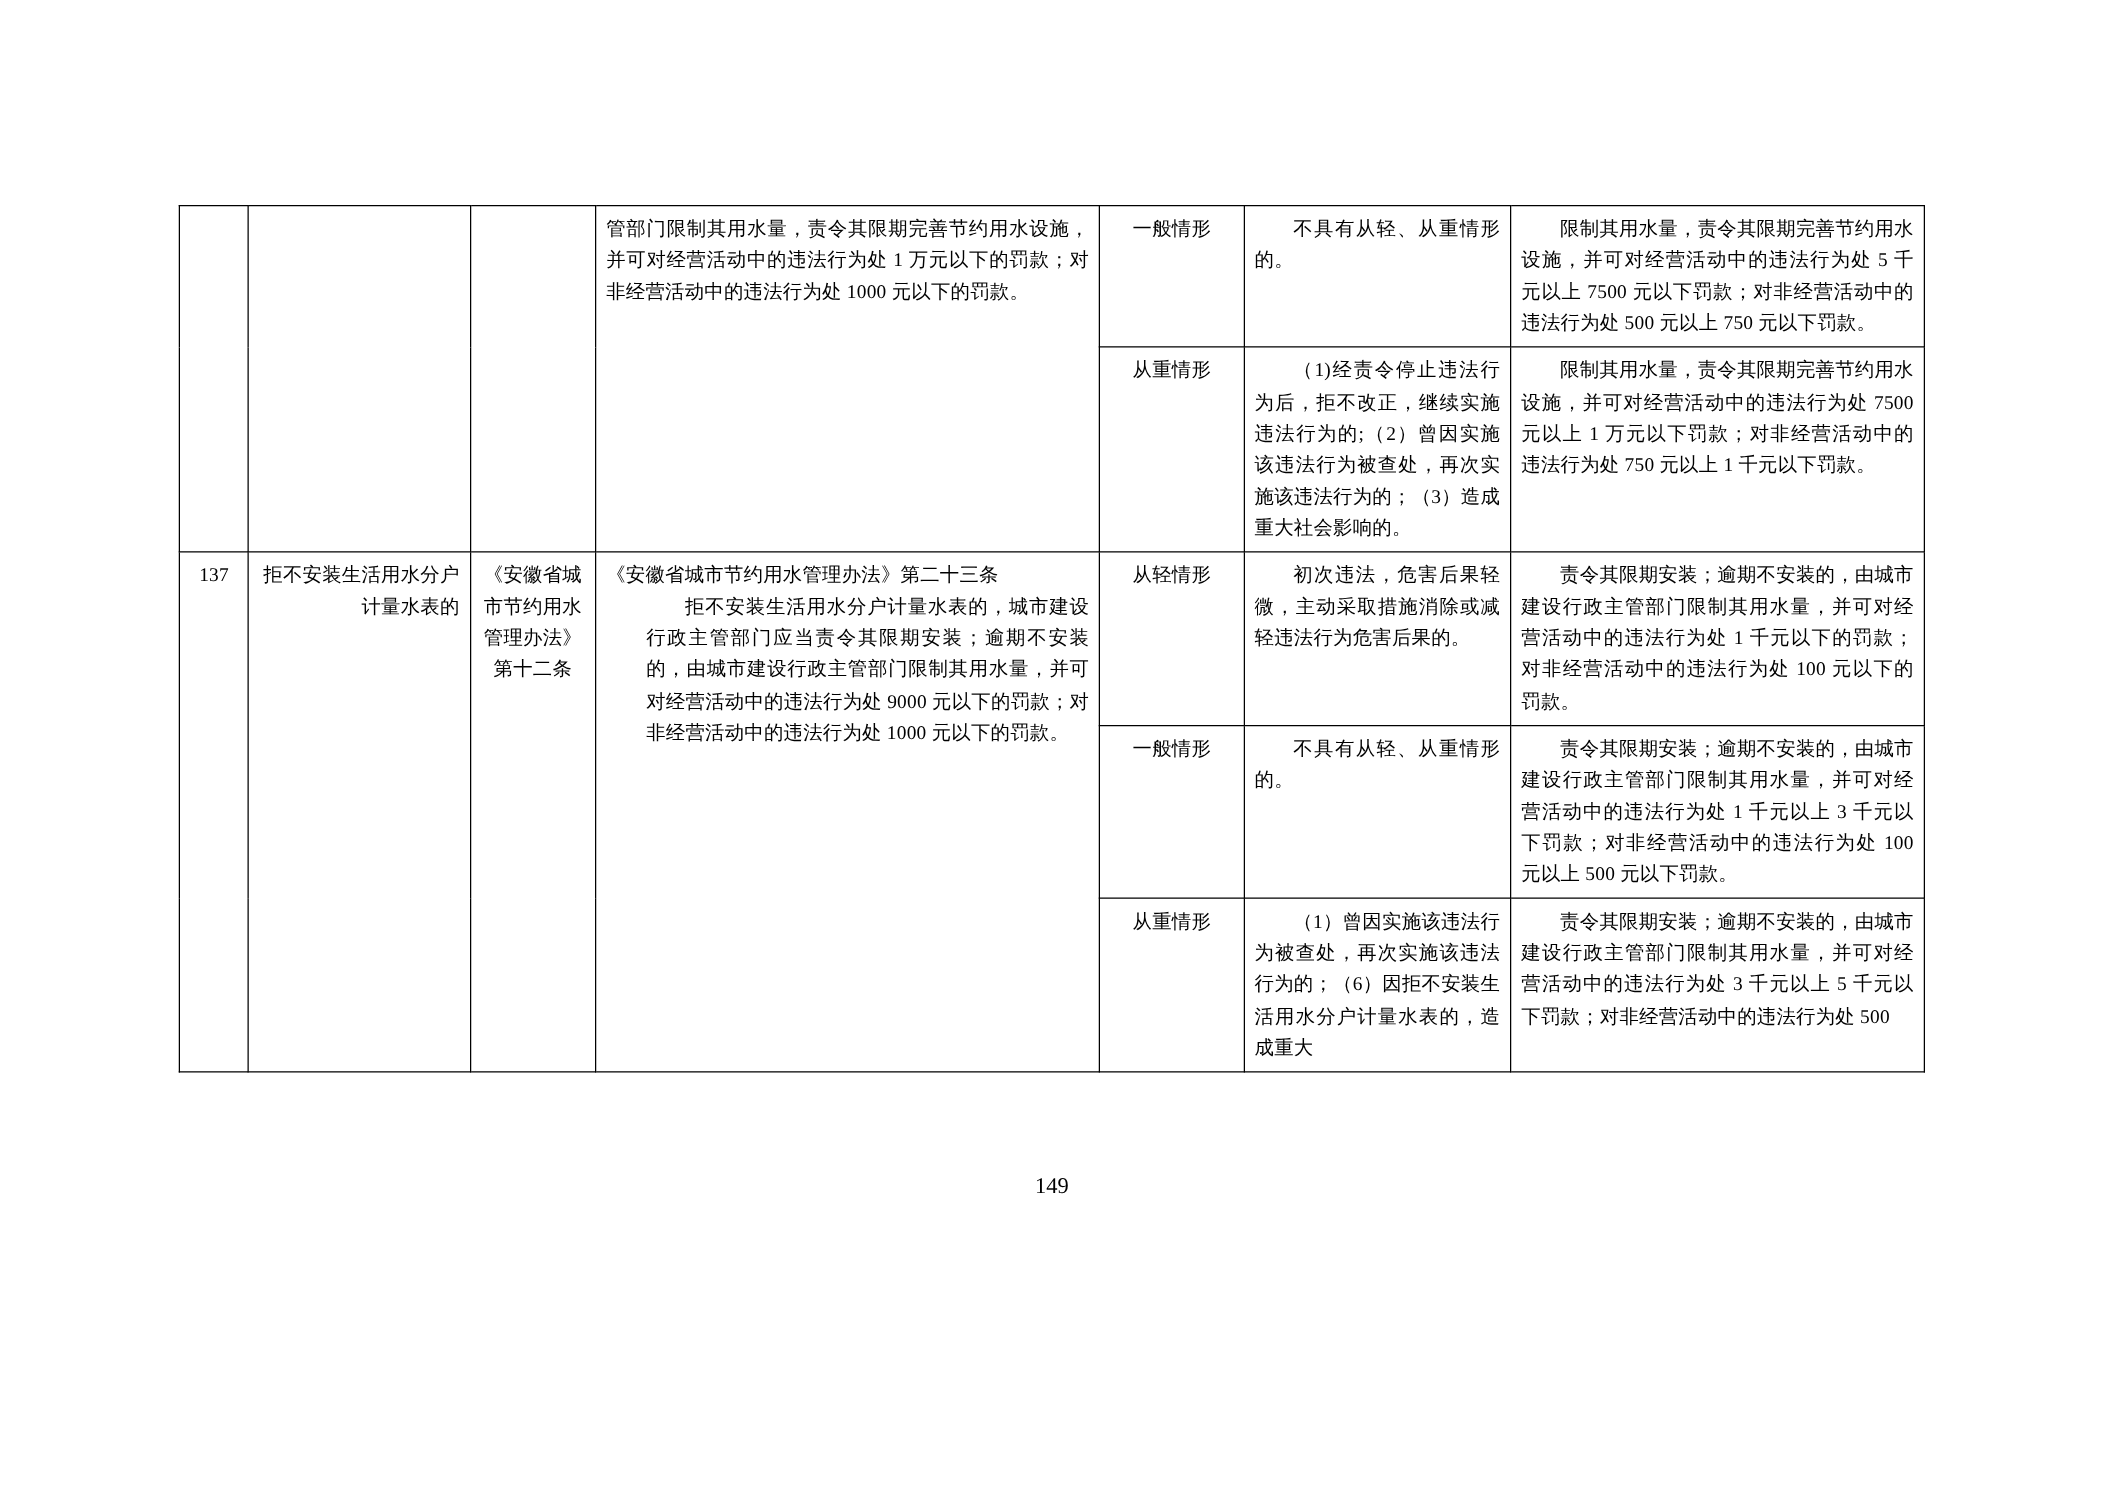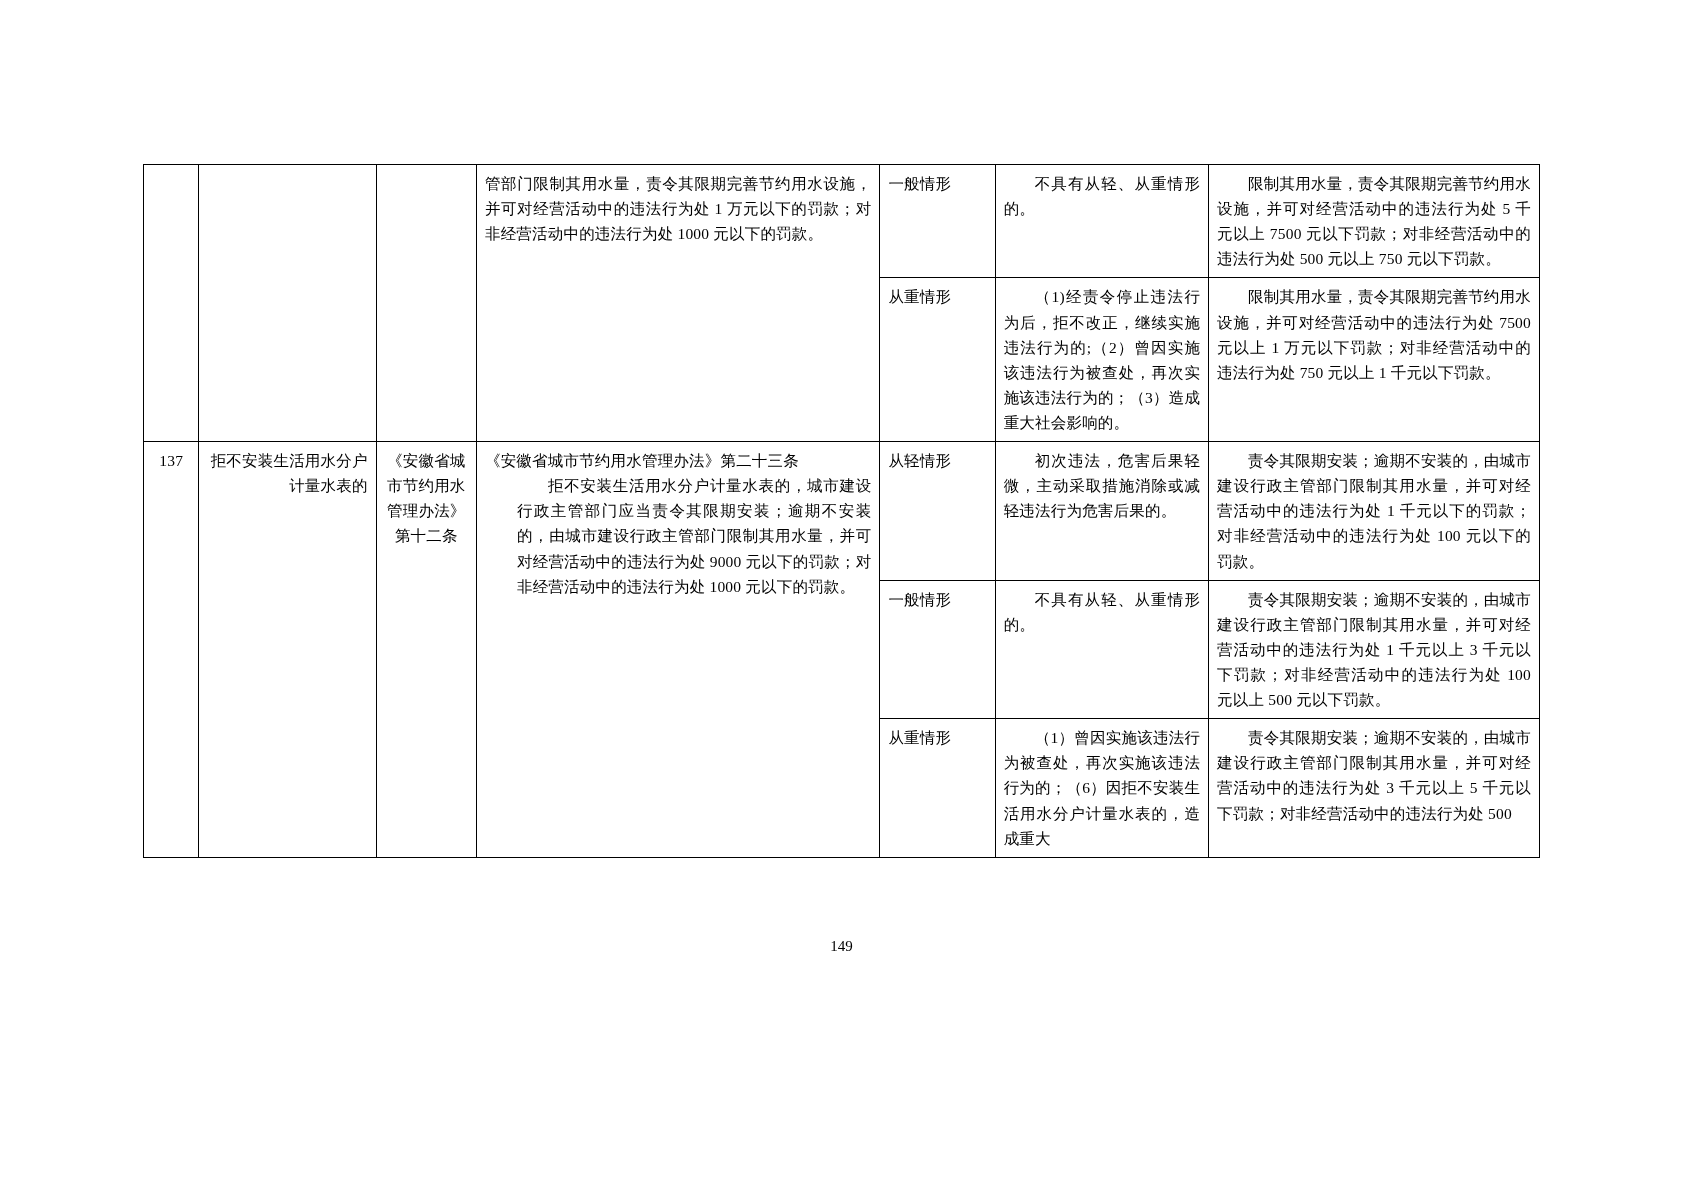--- a/index.html
+++ b/index.html
@@ -36,34 +36,34 @@
     padding: 6px 8px 6px 8px;
     font-size: 15.5px;
     line-height: 1.62;
     font-family: "Liberation Serif", "DejaVu Serif", serif;
     letter-spacing: 0.2px;
   }
   .c-num   { width: 52px;  text-align: center; vertical-align: middle; }
   .c-item  { width: 166px; text-align: right; vertical-align: middle; }
   .c-basis { width: 94px;  text-align: center; vertical-align: middle; }
   .c-provision { width: 378px; }
-  .c-level { width: 108px; vertical-align: middle; }
+  .c-level { width: 108px; text-align: center; vertical-align: middle; }
   .c-cond  { width: 200px; }
   .c-result{ width: 310px; }
 
   .indent { text-indent: 2em; margin-left: 32px; }
   .just { text-align: justify; text-justify: inter-ideograph; }
 
   .page-number {
     position: absolute;
     top: 938px;
     left: 0;
     width: 1683px;
     text-align: center;
-    font-size: 15px;
+    font-size: 18px;
     font-family: "Liberation Serif", "DejaVu Serif", serif;
   }
   .empty-cell { }
 </style>
 </head>
 <body>
 
 <div class="page">
 
   <table class="doc-table">

